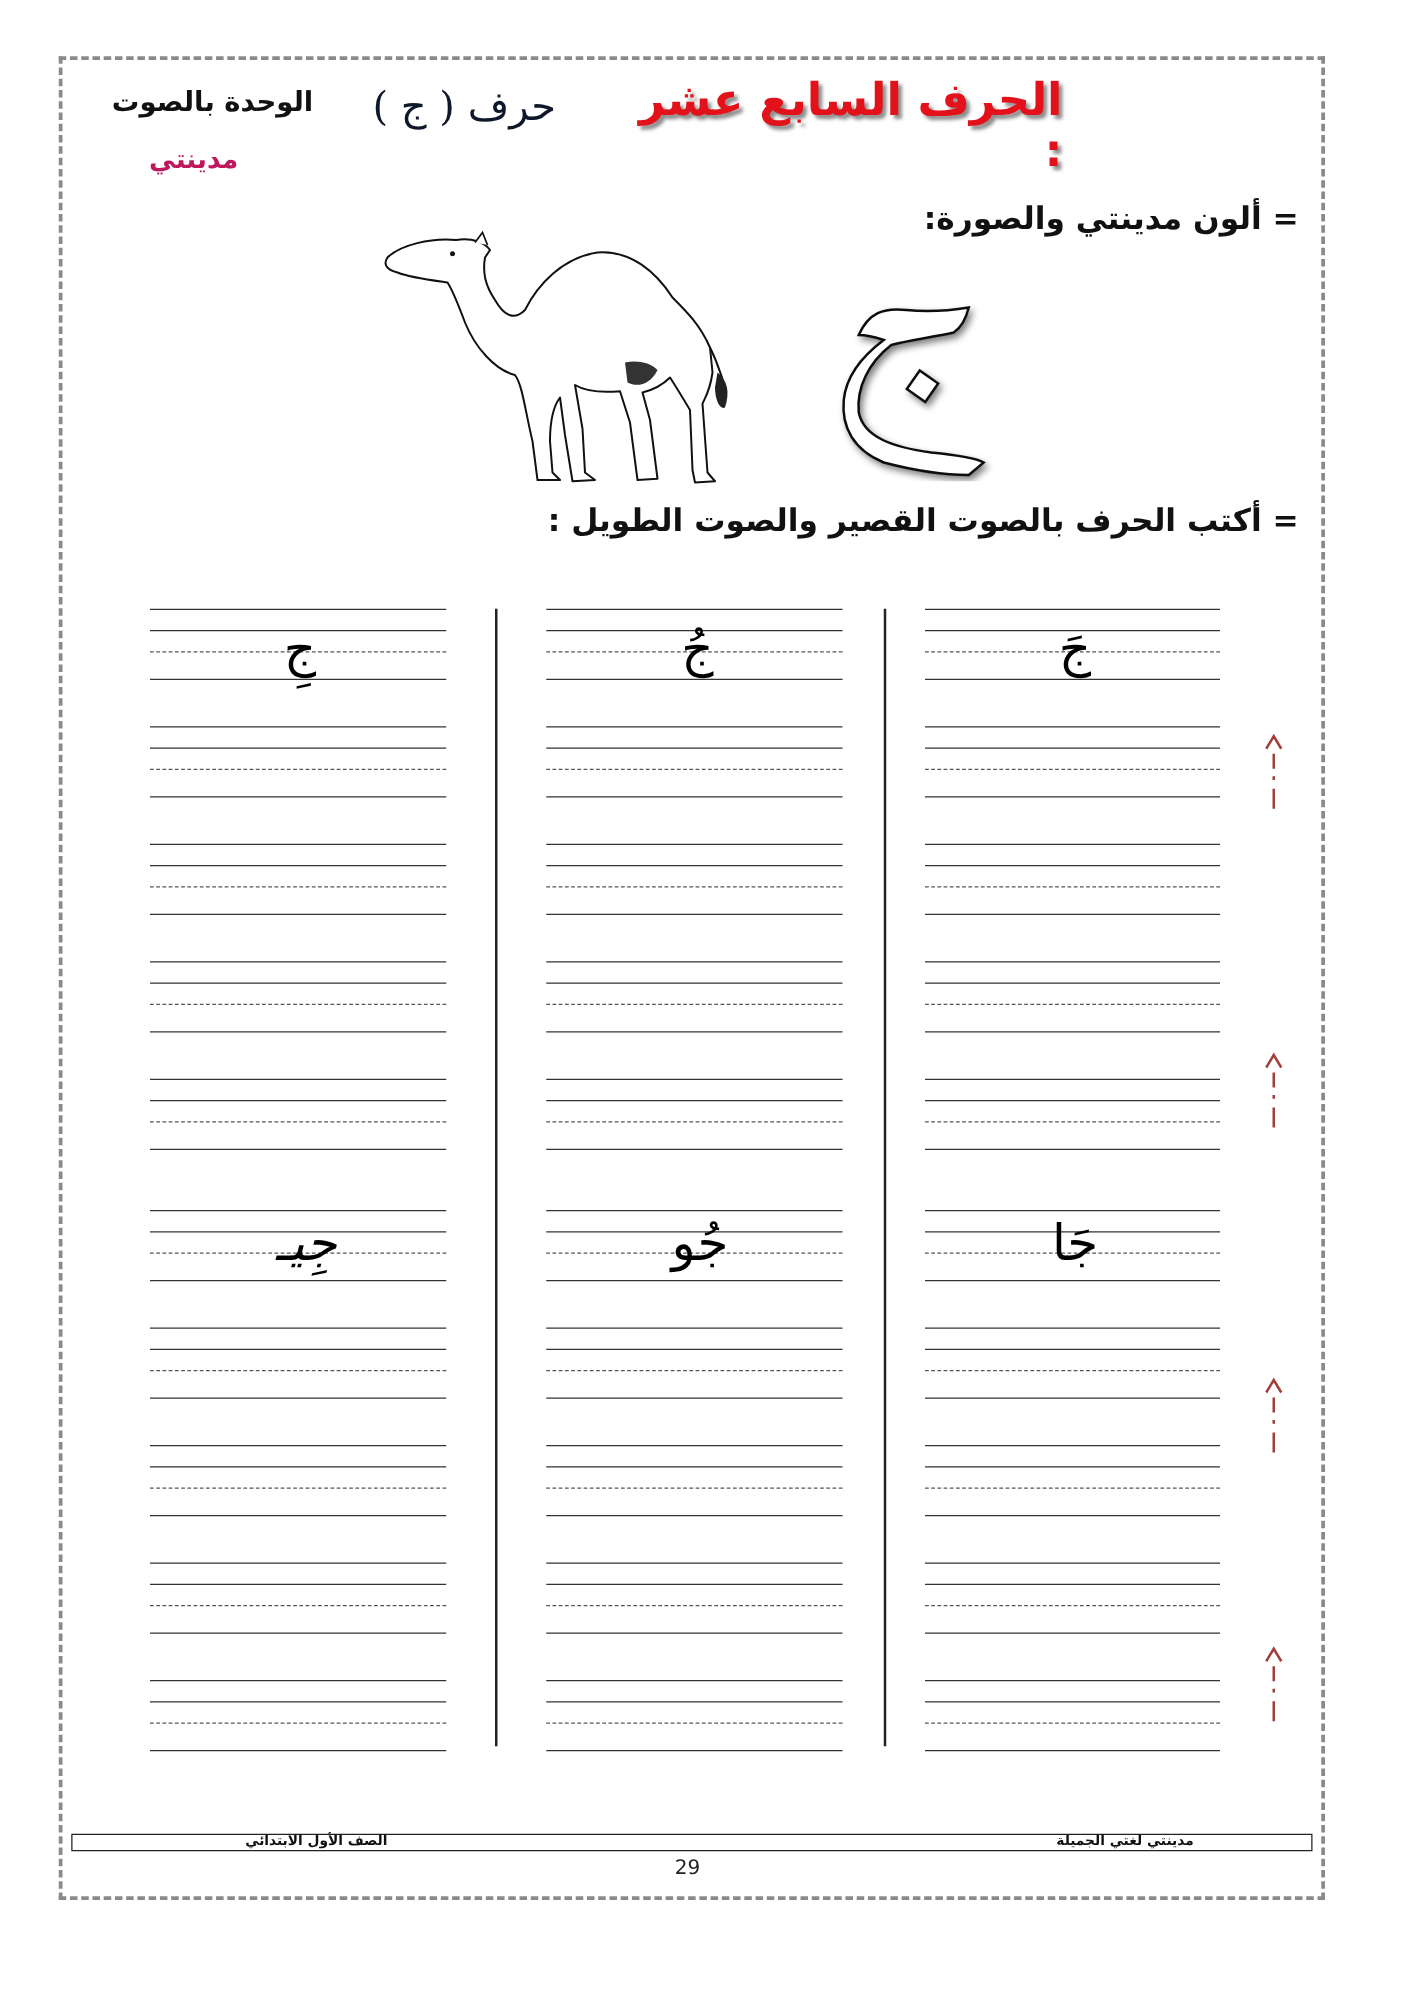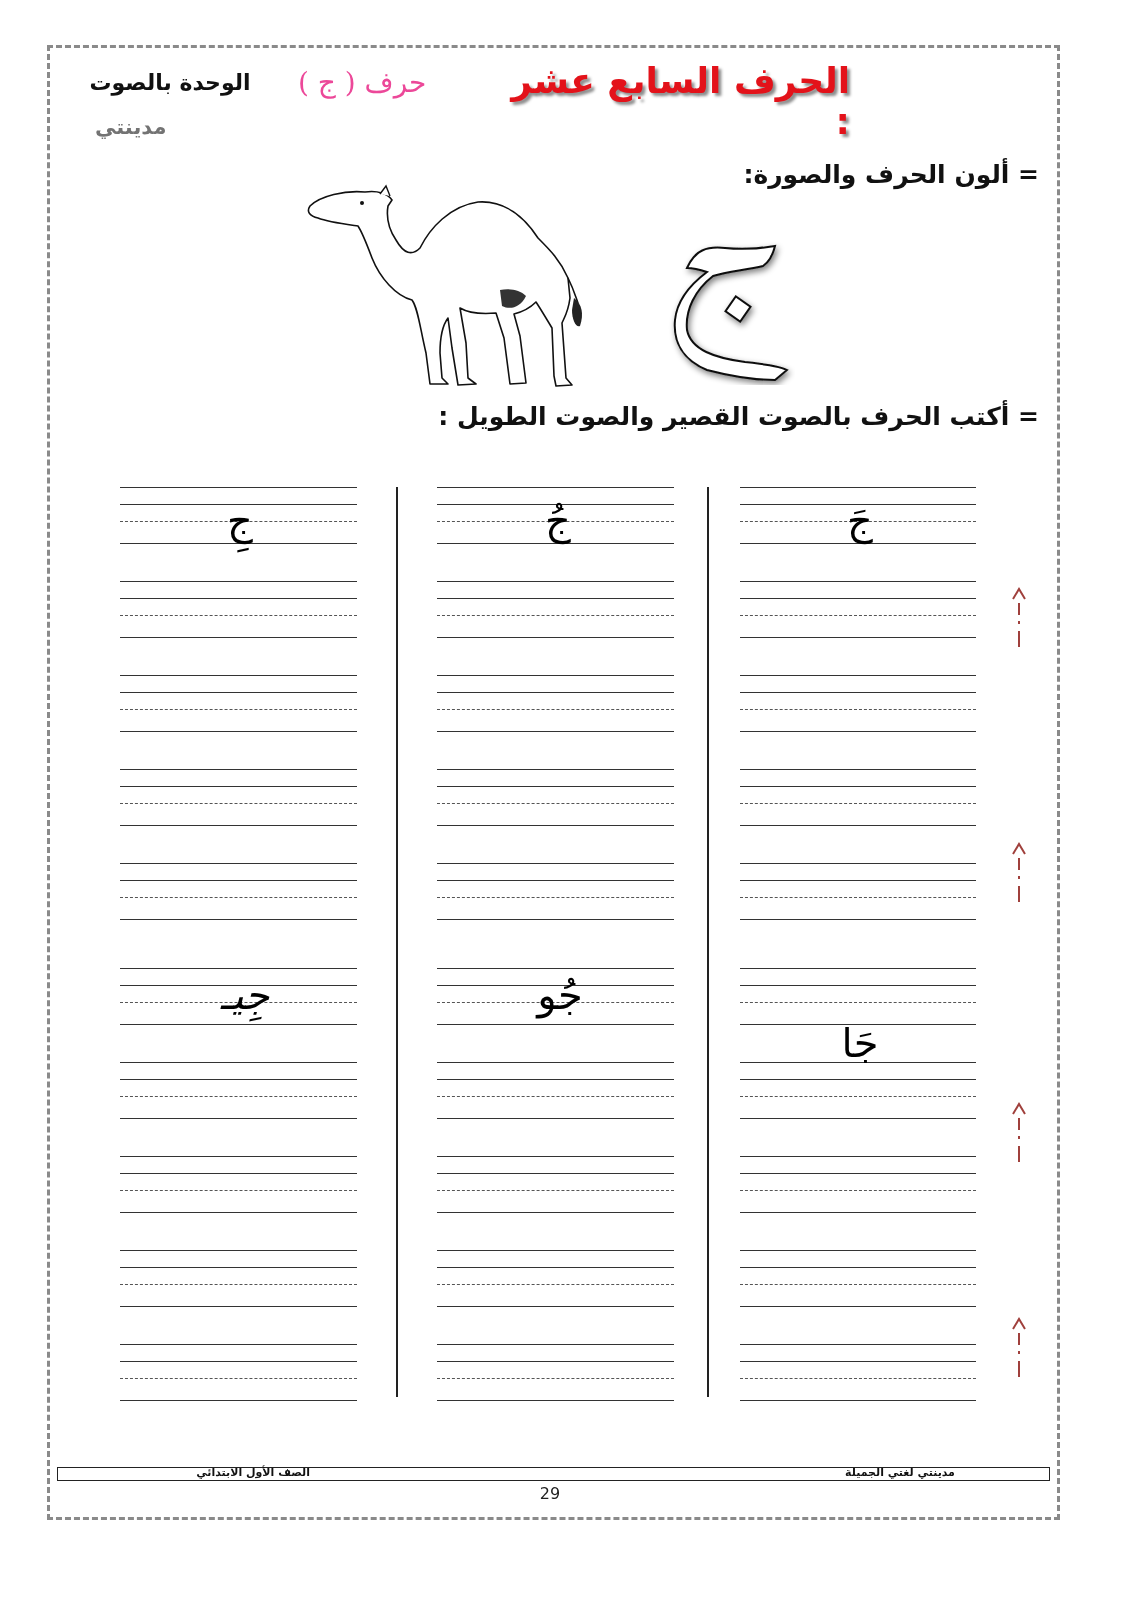--- a/index.html
+++ b/index.html
@@ -3,23 +3,23 @@
 <meta charset="utf-8">
 <style>
   html, body { margin:0; padding:0; background:#ffffff; }
   body { width:1131px; height:1600px; position:relative; overflow:hidden; font-family:"DejaVu Sans", sans-serif; }
   .page-border {
     position:absolute; left:47px; top:45px; width:1013px; height:1475px;
     border:3px dashed #8a8a8a; box-sizing:border-box;
   }
   .unit-title { position:absolute; left:80px; top:70px; width:180px; text-align:center; direction:rtl;
     font-family:"DejaVu Sans", sans-serif; font-weight:bold; font-size:22px; color:#111; }
-  .unit-sub { position:absolute; left:95px; top:115px; width:120px; text-align:left; direction:rtl;
-    font-weight:bold; font-size:21px; color:#737373; }
-  .letter-tag { position:absolute; left:298px; top:66px; direction:rtl; font-size:28px; color:#ec4899;
+  .unit-sub { position:absolute; left:95px; top:115px; width:120px; text-align:center; direction:rtl;
+    font-weight:bold; font-size:21px; color:#be185d; }
+  .letter-tag { position:absolute; left:298px; top:66px; direction:rtl; font-size:32px; color:#0f172a;
     font-family:"DejaVu Serif", serif; letter-spacing:1px; }
   .main-title { position:absolute; left:500px; top:60px; width:350px; text-align:right; direction:rtl;
     font-weight:bold; font-size:36px; color:#e3121a; text-shadow:3px 3px 3px rgba(0,0,0,0.45); }
   .instr { position:absolute; direction:rtl; text-align:right; font-weight:bold; font-size:25px; color:#111; }
   .instr1 { right:92px; top:160px; }
   .instr2 { right:92px; top:402px; }
   .big-letter { position:absolute; left:645px; top:210px; width:150px; height:175px; }
   .camel { position:absolute; left:300px; top:178px; width:300px; height:215px; }
   .divider { position:absolute; width:2px; background:#222; top:487px; height:910px; }
   .line { position:absolute; height:0; border-top:1.5px solid #333; }
@@ -35,21 +35,21 @@
 </head>
 <body>
 
 <div class="page-border"></div>
 
 <div class="unit-title">الوحدة بالصوت</div>
 <div class="unit-sub">مدينتي</div>
 <div class="letter-tag">حرف ( ج )</div>
 <div class="main-title">الحرف السابع عشر :</div>
 
-<div class="instr instr1">= ألون الحرف والصورة:</div>
+<div class="instr instr1">= ألون مدينتي والصورة:</div>
 
 <svg class="camel" viewBox="0 0 300 215">
   <g fill="#fff" stroke="#111" stroke-width="1.6" stroke-linejoin="round">
     <path d="M10 28 C20 18 45 12 65 14 C78 12 88 16 92 22 L88 28 C86 40 88 50 96 62 C104 76 112 78 120 70 C130 50 150 28 178 24 C205 22 225 40 238 60 C250 72 260 82 268 100 L270 120 C268 135 264 140 262 145 L266 200 L272 207 L256 208 L254 198 L252 150 C246 140 240 130 236 124 C230 130 222 134 214 136 L220 158 L226 205 L210 206 L204 160 L196 135 C184 136 170 136 160 130 L166 165 L168 200 L176 206 L158 207 L152 170 L148 140 C142 148 140 160 140 175 L142 200 L148 206 L130 206 L126 175 C120 150 118 130 112 122 C96 118 80 100 72 80 C66 64 62 54 58 48 C44 46 28 44 18 40 C10 38 6 34 10 28 Z"></path>
     <path d="M268 100 C274 112 276 120 278 125" fill="none"></path>
   </g>
   <path d="M274 120 C282 126 284 136 280 148 C276 150 272 142 272 132 Z" fill="#222"></path>
   <path d="M200 112 C210 110 220 112 226 118 C220 130 210 132 202 128 Z" fill="#333"></path>
   <circle cx="62" cy="25" r="2" fill="#111"></circle>
   <path d="M80 16 L86 8 L90 18" fill="#fff" stroke="#111" stroke-width="1.4"></path>
@@ -200,21 +200,21 @@
     <div class="line" style="left: 740px; top: 1344px; width: 236px;"></div>
     <div class="line" style="left: 740px; top: 1361px; width: 236px;"></div>
     <div class="line dash" style="left: 740px; top: 1378px; width: 236px;"></div>
     <div class="line" style="left: 740px; top: 1400px; width: 236px;"></div>
   </div>
 
 <div class="sample" style="left:820px; top:500px; width:80px;">جَ</div>
 <div class="sample" style="left:518px; top:500px; width:80px;">جُ</div>
 <div class="sample" style="left:200px; top:500px; width:80px;">جِ</div>
 
-<div class="sample" style="left:815px; top:975px; width:90px;margin-top:48px;">جَا</div>
+<div class="sample" style="left:815px; top:975px; width:90px;">جَا</div>
 <div class="sample" style="left:510px; top:975px; width:100px;">جُو</div>
 <div class="sample" style="left:195px; top:975px; width:100px;font-style:italic;">جِيـ</div>
 
 <svg class="arrow" style="left:1009px; top:585px;" viewBox="0 0 20 70">
   <g stroke="#a0403c" stroke-width="2" fill="none">
       <path d="M4 14 L10 4 L16 14"></path>
       <line x1="10" y1="18" x2="10" y2="30"></line>
       <line x1="10" y1="36" x2="10" y2="39"></line>
       <line x1="10" y1="46" x2="10" y2="62"></line>
     </g>

